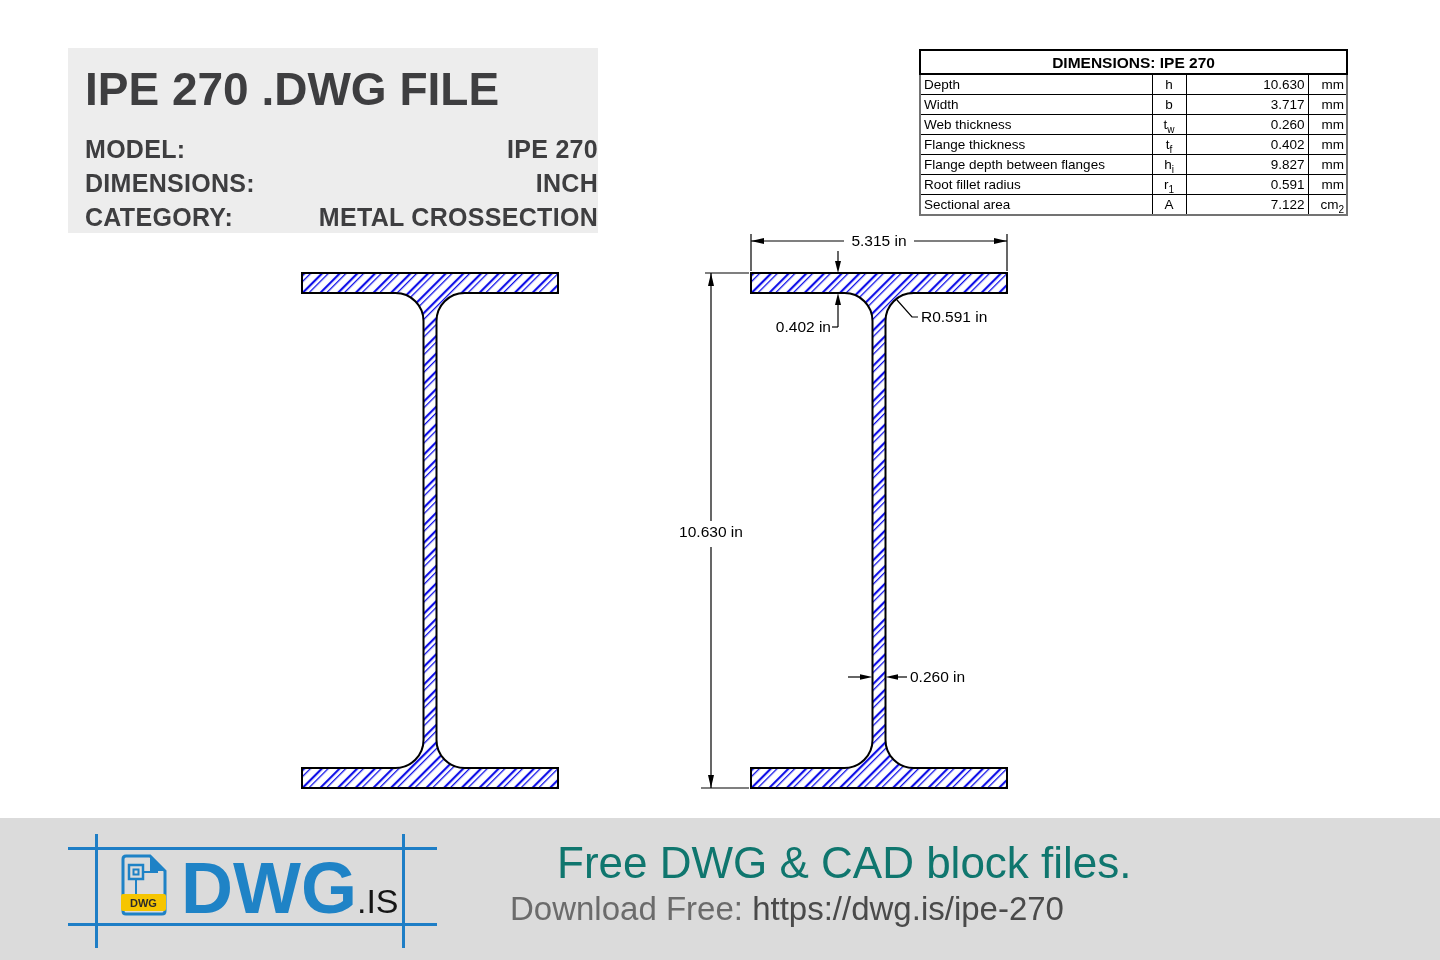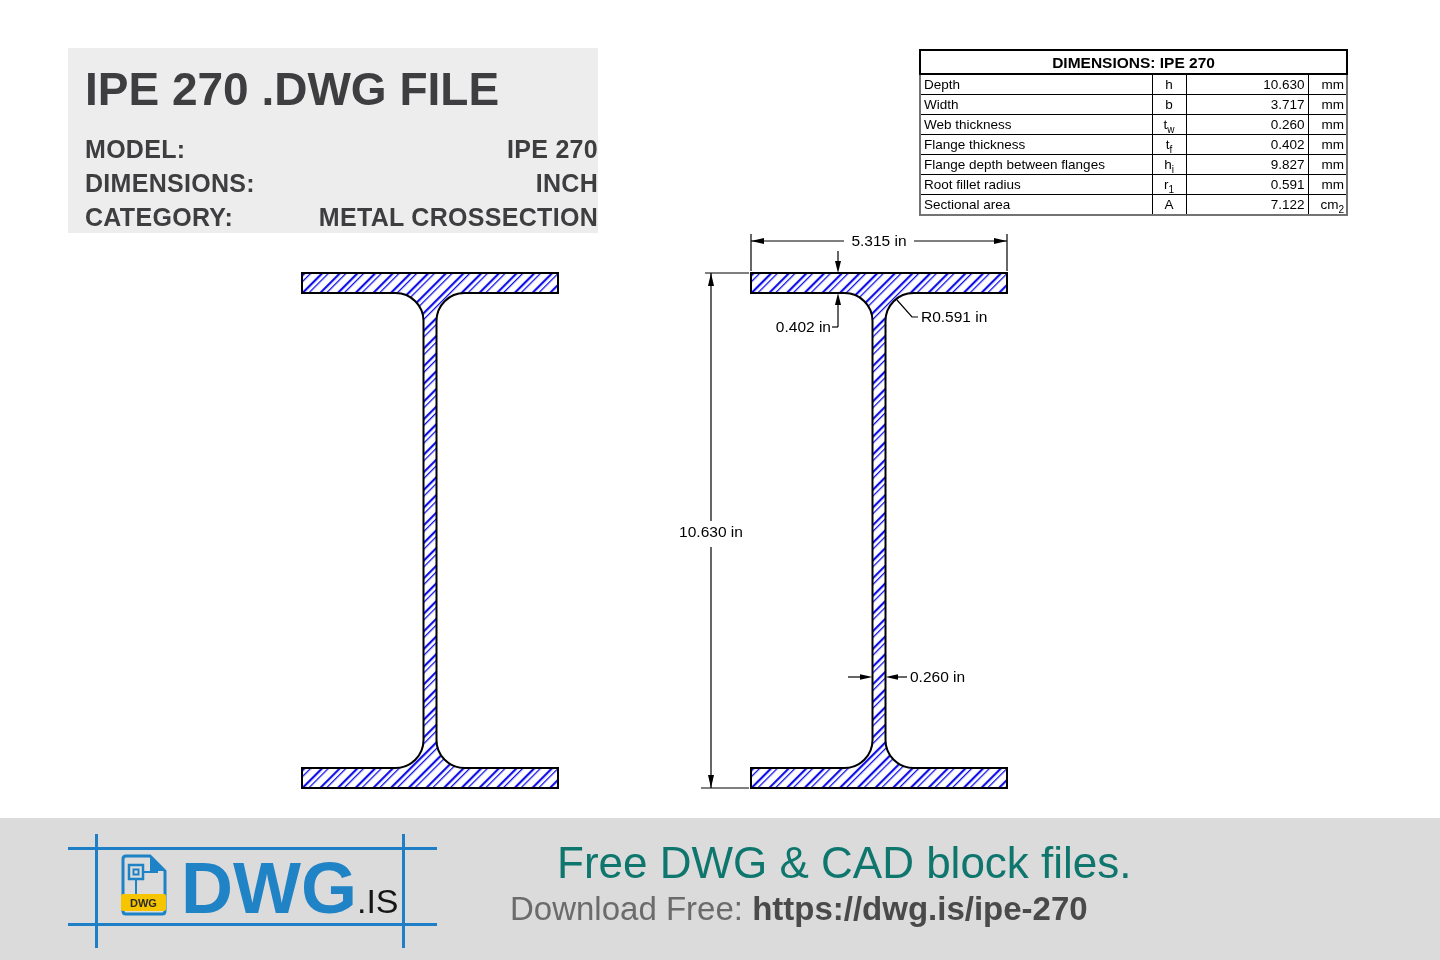--- a/index.html
+++ b/index.html
@@ -63,21 +63,21 @@
   .logo-text .big{font-size:72px;font-weight:bold;color:#1f83c6;line-height:86px;}
   .logo-text .small{font-size:34px;font-weight:normal;color:#151515;}
   .tagline{
     position:absolute;left:510px;top:20px;font-size:44px;color:#0f766e;
     letter-spacing:0px;
     margin-left:47px;
   }
   .download-line{
     position:absolute;left:510px;top:72px;font-size:33px;color:#6b6b6b;
   }
-  .download-line .url{font-weight:bold;color:#4a4a4a;text-align:right;}
+  .download-line .url{font-weight:normal;color:#4a4a4a;text-align:right;}
 </style>
 </head>
 <body>
 
 <div class="title-box">
   <h1>IPE 270 .DWG FILE</h1>
   <div class="info-lines">
     <div class="info-line">
       <span class="lbl">MODEL:</span>
       <span class="val">IPE 270</span>

